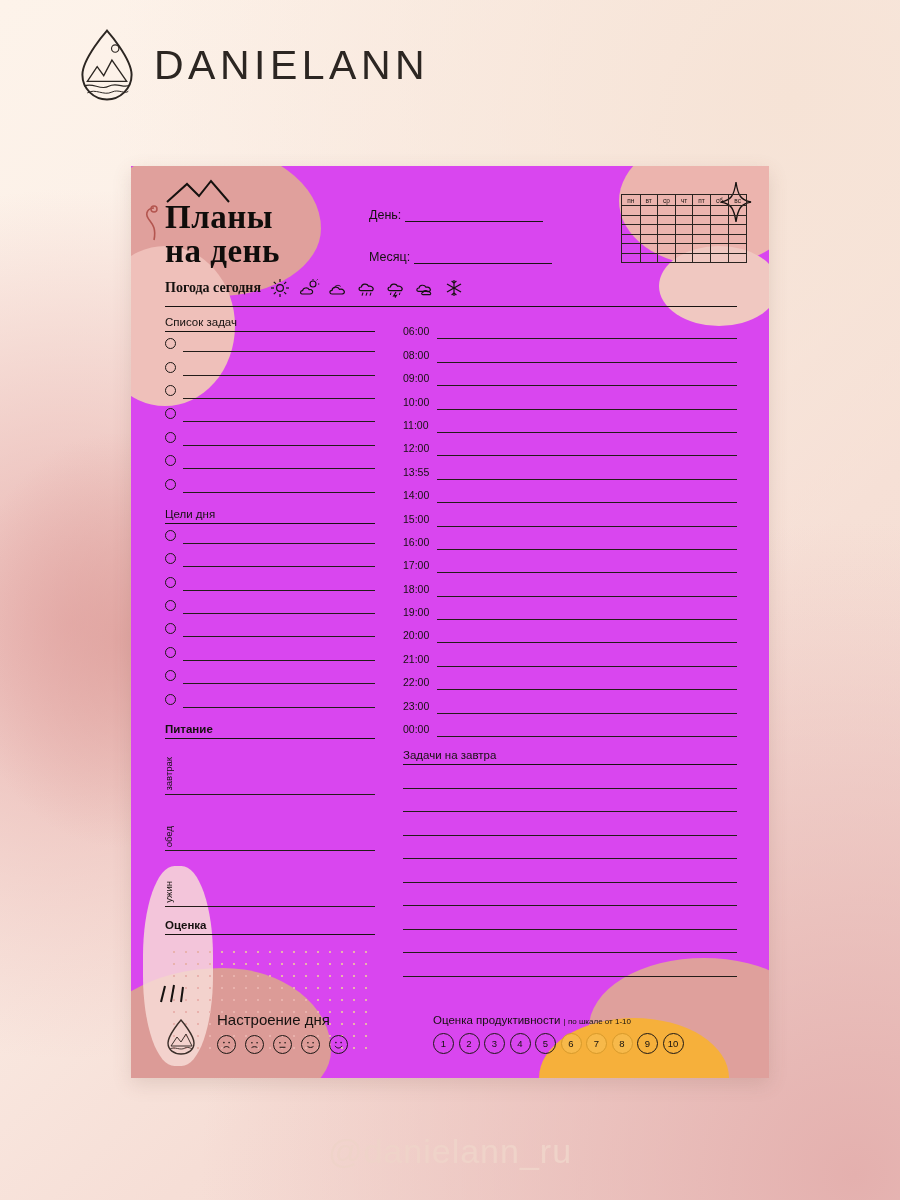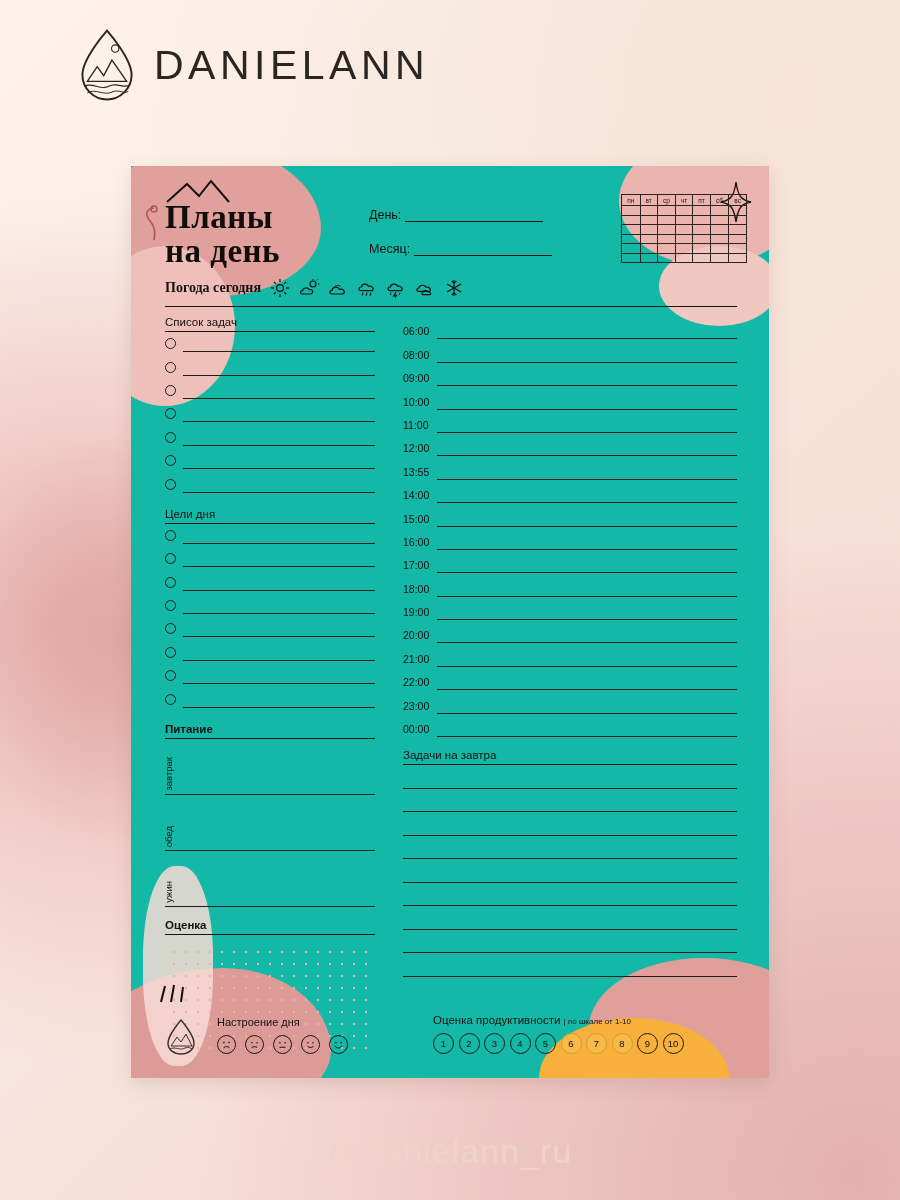--- a/index.html
+++ b/index.html
@@ -37,21 +37,21 @@
   
   .handle {
     position:absolute; left:0; right:0; top:1132px; text-align:center;
     font-size: 34px; letter-spacing: 1px; color: #efd3c9;
     font-family: "Liberation Sans", sans-serif;
   }
   
   .sheet {
     position: absolute; left: 131px; top: 166px;
     width: 638px; height: 912px;
-    background: #14b8a6;
+    background: #d946ef;
     box-shadow: 0 6px 18px rgba(120,80,70,.16);
     overflow: hidden;
   }
   .blob { position:absolute; border-radius:50%; }
   .blob1 { left:-40px; top:-20px; width:230px; height:150px; background:#e0a09c; border-radius:50% 50% 45% 55%/60% 55% 45% 40%; }
   .blob2 { left:-36px; top:80px; width:140px; height:160px; background:#efc0ba; border-radius:50%; }
   .blob3 { right:-30px; top:-30px; width:180px; height:130px; background:#ecb4ae; border-radius:50%; }
   .blob4 { right:-10px; top:80px; width:120px; height:80px; background:#f0c8c1; border-radius:50%; }
   .blob5 { left:-40px; bottom:-40px; width:240px; height:150px; background:#dc9b97; border-radius:55% 45% 50% 50%/55% 55% 45% 45%; }
   .blob6 { right:-50px; bottom:-20px; width:230px; height:140px; background:#dfa09c; border-radius:50%; }
@@ -65,21 +65,21 @@
   .title {
     font-family: "Liberation Serif", serif;
     font-weight: 700; font-size: 33px; line-height: 34px; color:#100d0b;
     letter-spacing:.5px;
   }
   .mountain { position:absolute; left:34px; top:12px; width:110px; height:26px;}
   .deco-spark { position:absolute; right:16px; top:14px; width:34px; height:44px;}
   .pin { position:absolute; left:10px; top:38px; width:26px; height:40px;}
 
   .fields { position:absolute; left:238px; top:42px; width:200px; font-size:12.5px; color:#15110f;}
-  .field-row { display:flex; align-items:flex-end; gap:4px; margin-bottom:20px;}
+  .field-row { display:flex; align-items:flex-end; gap:4px; margin-bottom:28px;}
   .field-label { white-space:nowrap; }
   .field-line { width:138px; border-bottom:1px solid #1a1512; height:13px;}
 
   
   .weather { position:absolute; left:34px; top:112px; display:flex; align-items:center; gap:9px;}
   .weather-label { font-family:"Liberation Serif", serif; font-weight:700; font-size:14px; color:#15110f;}
   .wicon { width:20px; height:20px; }
   .hdr-rule { position:absolute; left:34px; top:140px; width:572px; border-bottom:1.6px solid #171310;}
 
   
@@ -123,21 +123,21 @@
 
   
   .sched-row { display:flex; align-items:flex-end; height:23.4px; }
   .sched-time { font-size:10.5px; color:#15110f; width:34px; padding-bottom:2px;}
   .sched-line { flex:1; border-bottom:1px solid #231d19; height:19px;}
 
   .tmr-line { border-bottom:1px solid #231d19; height:23.5px; }
 
   
   .mood { position:absolute; left:86px; bottom:24px; }
-  .mood-title { font-size:11px; color:#15110f; margin-bottom:7px;}
+  .mood-title { font-size:15px; color:#15110f; margin-bottom:7px;}
   .faces { display:flex; gap:9px; }
   .face { width:19px; height:19px; border:1.3px solid #1d1815; border-radius:50%; }
   .prod { position:absolute; left:302px; bottom:24px; width:300px;}
   .prod-title { font-size:11.5px; color:#15110f; margin-bottom:7px;}
   .prod-title small { font-size:8px; }
   .scale { display:flex; gap:4.5px; }
   .sc {
     width:21px; height:21px; border:1.2px solid #1d1815; border-radius:50%;
     display:flex; align-items:center; justify-content:center;
     font-size:9.5px; color:#15110f;

